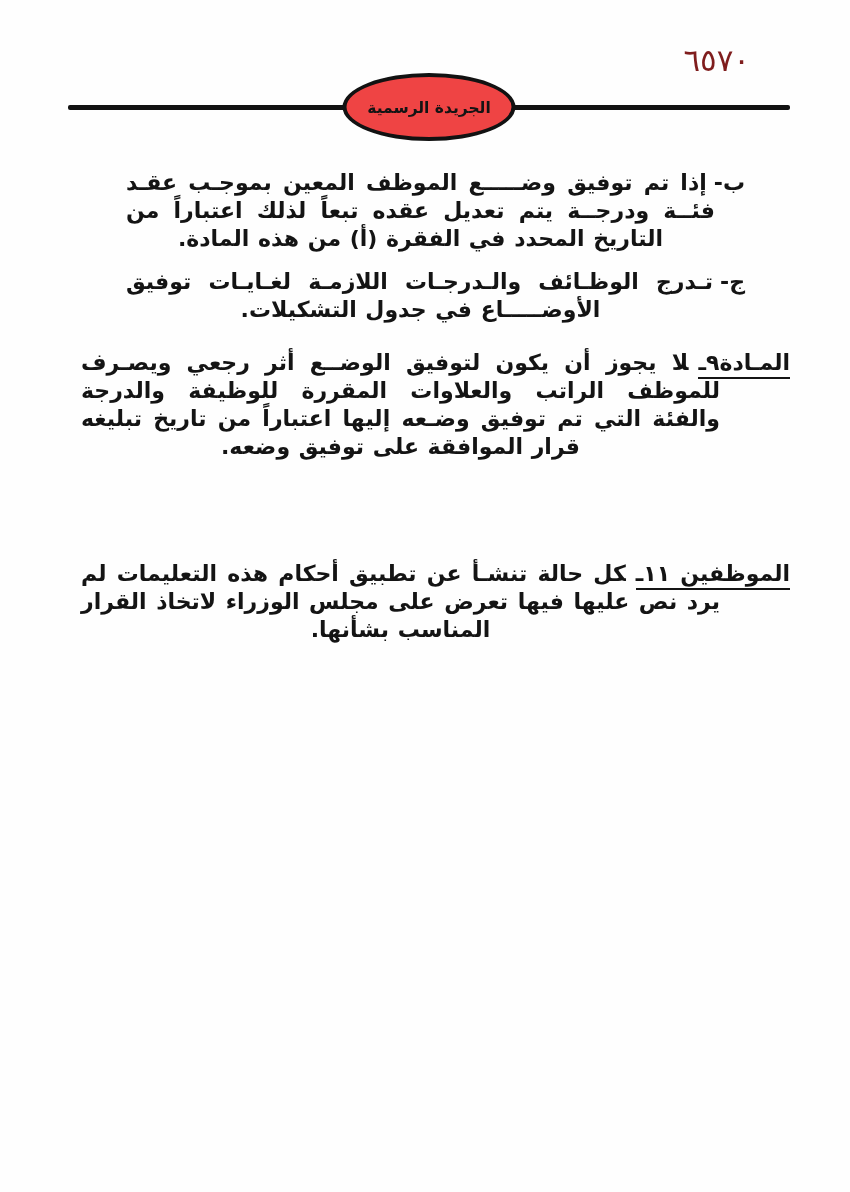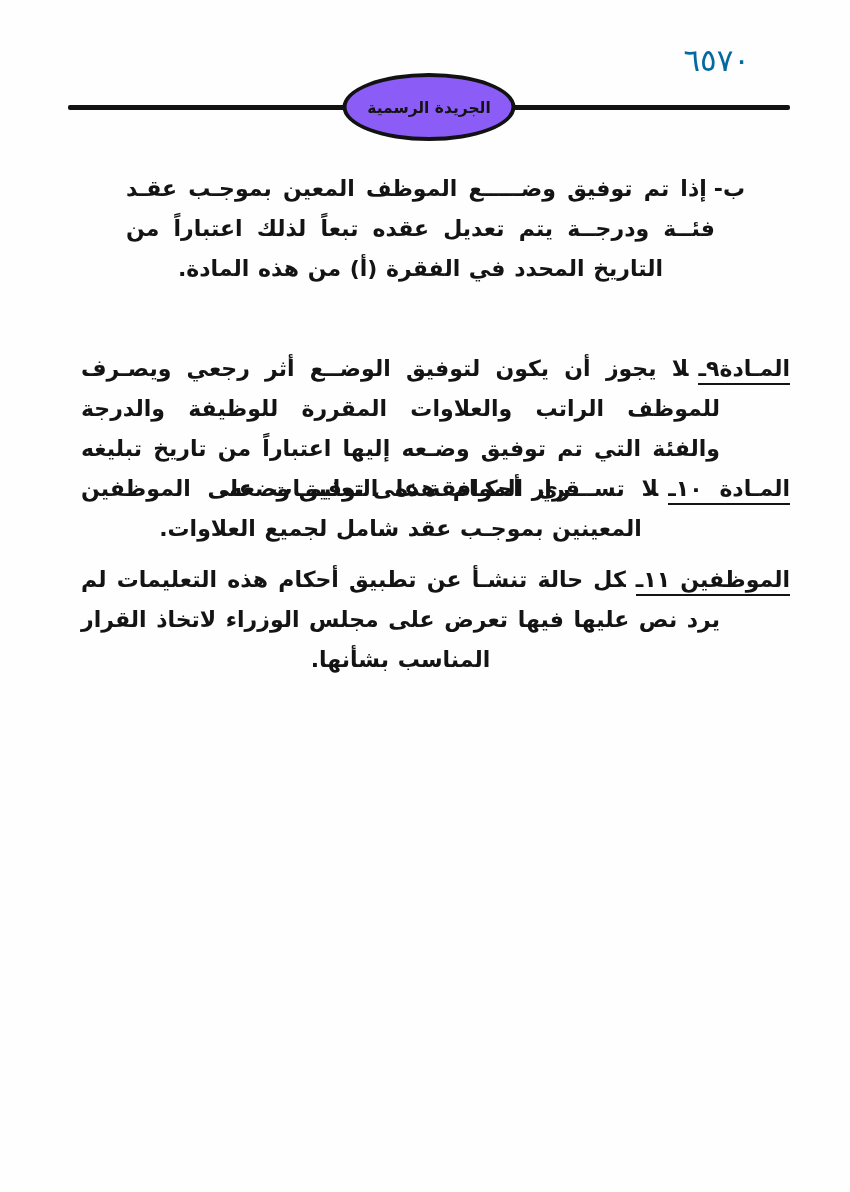--- a/index.html
+++ b/index.html
@@ -21,21 +21,21 @@
 
   
   .page-number {
     position: absolute;
     top: 42px;
     right: 100px;
     direction: rtl;
     font-size: 31px;
     font-weight: 400;
     letter-spacing: 9px;
-    color: #0369a1;
+    color: #7f1d1d;
   }
   .header-band {
     position: absolute;
     top: 71px;
     left: 68px;
     width: 722px;
     height: 66px;
   }
   .rule-line {
     position: absolute;
@@ -46,40 +46,40 @@
     background: #121212;
     border-radius: 2px;
   }
   .gazette-badge {
     position: absolute;
     top: 2px;
     left: 50%;
     transform: translateX(-50%);
     width: 165px;
     height: 60px;
-    background: #8b5cf6;
+    background: #ef4444;
     border: 4px solid #121212;
     border-radius: 50%;
     display: flex;
     align-items: center;
     justify-content: center;
   }
   .gazette-badge .badge-label {
     font-size: 15.5px;
     font-weight: bold;
     white-space: nowrap;
     padding-top: 2px;
   }
 
   
   .para {
     position: absolute;
     font-size: 22px;
     font-weight: bold;
-    line-height: 40px;
+    line-height: 28px;
     text-align: justify;
     text-align-last: center;
     direction: rtl;
     word-spacing: 1px;
   }
   .clause {
     right: 105px;
     left: 126px;
     padding-right: 30px;
     text-indent: -30px;
@@ -115,26 +115,26 @@
     <div class="rule-line"></div>
     <div class="gazette-badge">
       <span class="badge-label">الجريدة الرسمية</span>
     </div>
   </div>
 
   <p class="para clause" id="clause-b">
     <span class="clause-marker">ب-</span><span>إذا تم توفيق وضـــــع الموظف المعين بموجـب عقـد فئــة ودرجــة يتم تعديل عقده تبعاً لذلك اعتباراً من التاريخ المحدد في الفقرة (أ) من هذه المادة.</span>
   </p>
 
+  <p class="para clause" id="clause-j">
+    <span class="clause-marker">ج-</span><span>تـدرج الوظـائف والـدرجـات اللازمـة لغـايـات توفيق الأوضـــــاع في جدول التشكيلات.</span>
+  </p>
 
   <p class="para article" id="article-9">
     <span class="article-label">المـادة٩ـ</span><span>لا يجوز أن يكون لتوفيق الوضــع أثر رجعي ويصـرف للموظف الراتب والعلاوات المقررة للوظيفة والدرجة والفئة التي تم توفيق وضـعه إليها اعتباراً من تاريخ تبليغه قرار الموافقة على توفيق وضعه.</span>
   </p>
 
-  <p class="para article" id="article-10">
-    <span class="article-label">المـادة ١٠ـ</span><span>لا تســـري أحكـام هذه التعليمـات على الموظفين المعينين بموجـب عقد شامل لجميع العلاوات.</span>
-  </p>
 
   <p class="para article" id="article-11">
     <span class="article-label">الموظفين ١١ـ</span><span>كل حالة تنشـأ عن تطبيق أحكام هذه التعليمات لم يرد نص عليها فيها تعرض على مجلس الوزراء لاتخاذ القرار المناسب بشأنها.</span>
   </p>
 
 </div>
 
 </body></html>

